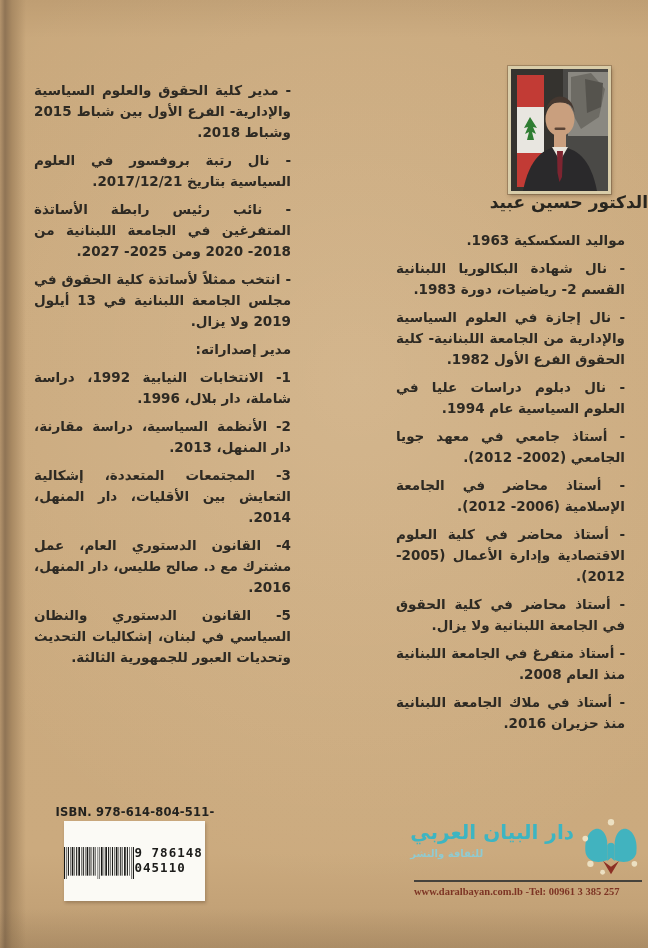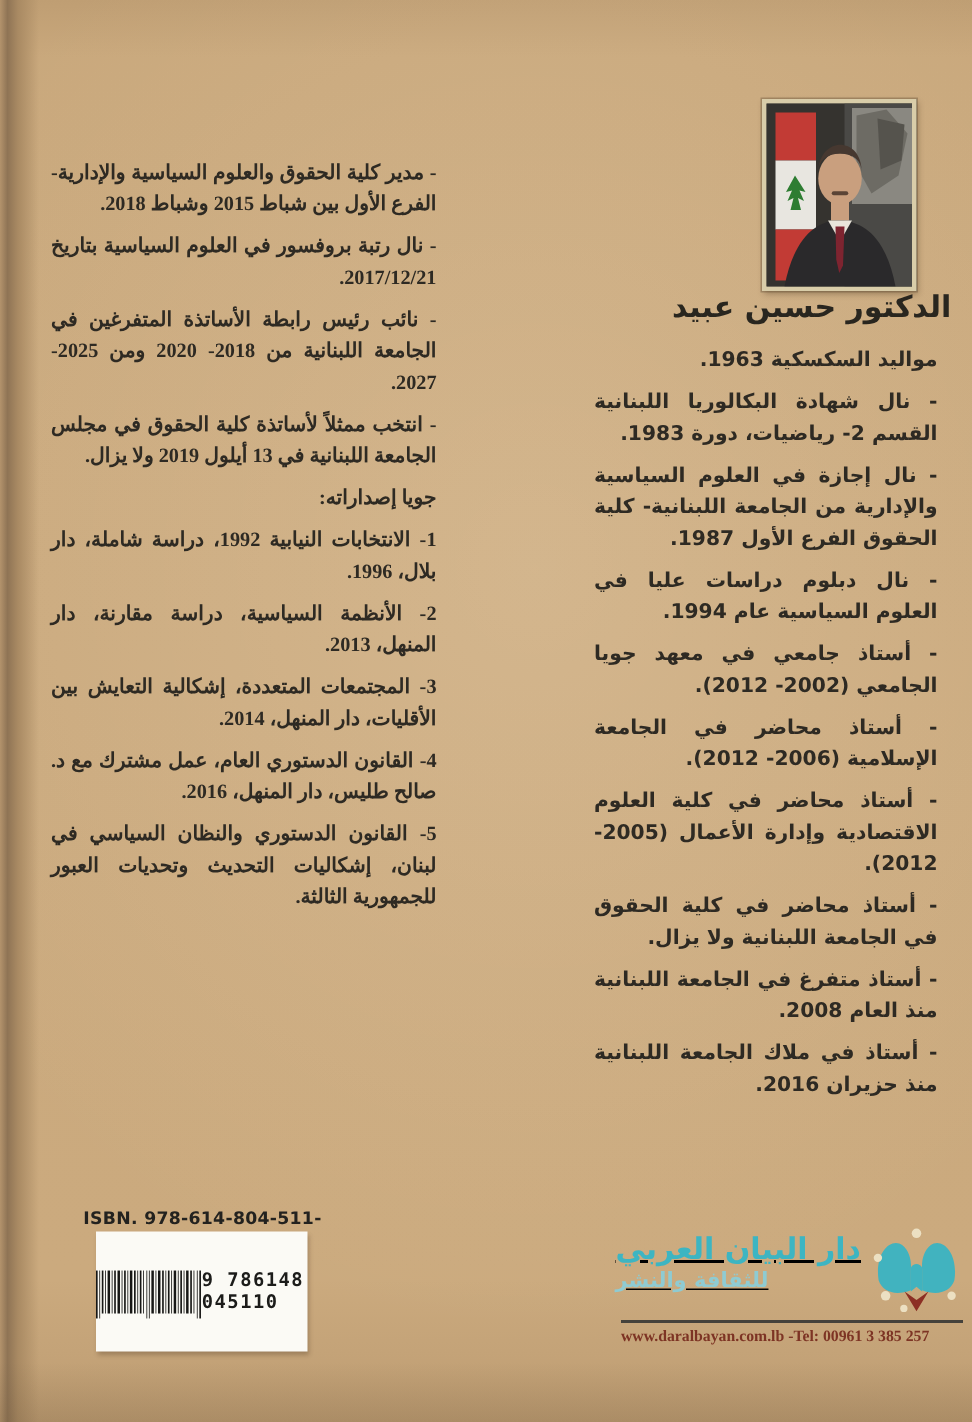--- a/index.html
+++ b/index.html
@@ -26,34 +26,34 @@
     position:absolute;
     direction:rtl;
     text-align:justify;
     text-align-last:right;
     color:#2e2a23;
     font-weight:700;
     font-size:13.5px;
     line-height:21px;
   }
   .col p{margin:0 0 7px 0;}
-  .col-left{left:34px;top:104px;width:257px;font-family:Liberation Serif, serif;}
+  .col-left{left:34px;top:80px;width:257px;}
   .col-right{left:396px;top:230px;width:229px;}
   
   .photo{
     position:absolute;left:508px;top:66px;width:97px;height:122px;
     border:3px solid #d9cda9;
     box-shadow:0 0 0 1px rgba(90,70,45,.35), 1px 2px 4px rgba(60,40,20,.35);
     background:#35332f;
   }
   .photo svg{display:block;width:100%;height:100%;}
   .author-name{
     position:absolute;left:448px;top:192px;width:200px;
-    direction:rtl;text-align:left;
-    font-weight:700;font-size:20px;color:#29261f;
+    direction:rtl;text-align:right;
+    font-weight:700;font-size:17px;color:#29261f;
   }
   
   .isbn-label{
     position:absolute;left:55px;top:805px;width:160px;
     text-align:center;font-size:11.5px;font-weight:700;color:#23221f;letter-spacing:.2px;
   }
   .barcode-box{
     position:absolute;left:64px;top:821px;width:141px;height:80px;
     background:#fbfaf5;
     box-shadow:1px 2px 3px rgba(70,50,30,.3);
@@ -62,23 +62,23 @@
   .barcode-box svg{margin-top:4px;}
   .barcode-digits{
     font-family:"DejaVu Sans Mono",monospace;
     font-size:12.5px;font-weight:700;color:#1c1c1a;
     letter-spacing:1px;margin-top:-3px;
   }
   
   .publisher{position:absolute;left:414px;top:818px;width:228px;}
   .brand-row{display:flex;flex-direction:row-reverse;align-items:flex-start;}
   .logo-icon{width:62px;height:58px;flex:0 0 auto;margin-left:6px;}
-  .brand-text{flex:1;direction:rtl;text-align:left;padding-top:2px;text-decoration:underline;}
+  .brand-text{flex:1;direction:rtl;text-align:left;padding-top:2px;}
   .brand-line1{font-weight:700;font-size:20px;color:#3db5c2;line-height:24px;white-space:nowrap;}
-  .brand-line2{font-weight:700;font-size:14px;color:#8fcbd2;letter-spacing:5px;line-height:20px;white-space:nowrap;}
+  .brand-line2{font-weight:700;font-size:10px;color:#8fcbd2;letter-spacing:5px;line-height:20px;white-space:nowrap;}
   .pub-divider{height:2px;background:#45423b;margin:4px 0 3px 0;}
   .contact{direction:ltr;font-family:"Liberation Serif",serif;font-weight:700;
     font-size:10.5px;color:#7d3424;line-height:13.5px;white-space:nowrap;}
 </style>
 </head>
 <body>
 
 <div class="cover">
   <div class="spine-shadow"></div>
 
@@ -107,36 +107,36 @@
         <rect x="43.5" y="58.5" width="11" height="2.6" rx="1.3" fill="#5a4436"></rect>
       </g>
     </svg>
   </div>
 
   <div class="author-name">الدكتور حسين عبيد</div>
 
   <div class="col col-right">
     <p>مواليد السكسكية 1963.</p>
     <p>- نال شهادة البكالوريا اللبنانية القسم 2- رياضيات، دورة 1983.</p>
-    <p>- نال إجازة في العلوم السياسية والإدارية من الجامعة اللبنانية- كلية الحقوق الفرع الأول 1987.</p>
+    <p>- نال إجازة في العلوم السياسية والإدارية من الجامعة اللبنانية- كلية الحقوق الفرع الأول 1982.</p>
     <p>- نال دبلوم دراسات عليا في العلوم السياسية عام 1994.</p>
     <p>- أستاذ جامعي في معهد جويا الجامعي (2002- 2012).</p>
     <p>- أستاذ محاضر في الجامعة الإسلامية (2006- 2012).</p>
     <p>- أستاذ محاضر في كلية العلوم الاقتصادية وإدارة الأعمال (2005- 2012).</p>
     <p>- أستاذ محاضر في كلية الحقوق في الجامعة اللبنانية ولا يزال.</p>
     <p>- أستاذ متفرغ في الجامعة اللبنانية منذ العام 2008.</p>
     <p>- أستاذ في ملاك الجامعة اللبنانية منذ حزيران 2016.</p>
   </div>
 
   <div class="col col-left">
     <p>- مدير كلية الحقوق والعلوم السياسية والإدارية- الفرع الأول بين شباط 2015 وشباط 2018.</p>
     <p>- نال رتبة بروفسور في العلوم السياسية بتاريخ 2017/12/21.</p>
     <p>- نائب رئيس رابطة الأساتذة المتفرغين في الجامعة اللبنانية من 2018- 2020 ومن 2025- 2027.</p>
     <p>- انتخب ممثلاً لأساتذة كلية الحقوق في مجلس الجامعة اللبنانية في 13 أيلول 2019 ولا يزال.</p>
-    <p>جويا إصداراته:</p>
+    <p>مدير إصداراته:</p>
     <p>1- الانتخابات النيابية 1992، دراسة شاملة، دار بلال، 1996.</p>
     <p>2- الأنظمة السياسية، دراسة مقارنة، دار المنهل، 2013.</p>
     <p>3- المجتمعات المتعددة، إشكالية التعايش بين الأقليات، دار المنهل، 2014.</p>
     <p>4- القانون الدستوري العام، عمل مشترك مع د. صالح طليس، دار المنهل، 2016.</p>
     <p>5- القانون الدستوري والنظان السياسي في لبنان، إشكاليات التحديث وتحديات العبور للجمهورية الثالثة.</p>
   </div>
 
   <div class="isbn-label">ISBN. 978-614-804-511-0</div>
   <div class="barcode-box">
     <svg width="128" height="58" viewBox="0 0 128 58">

